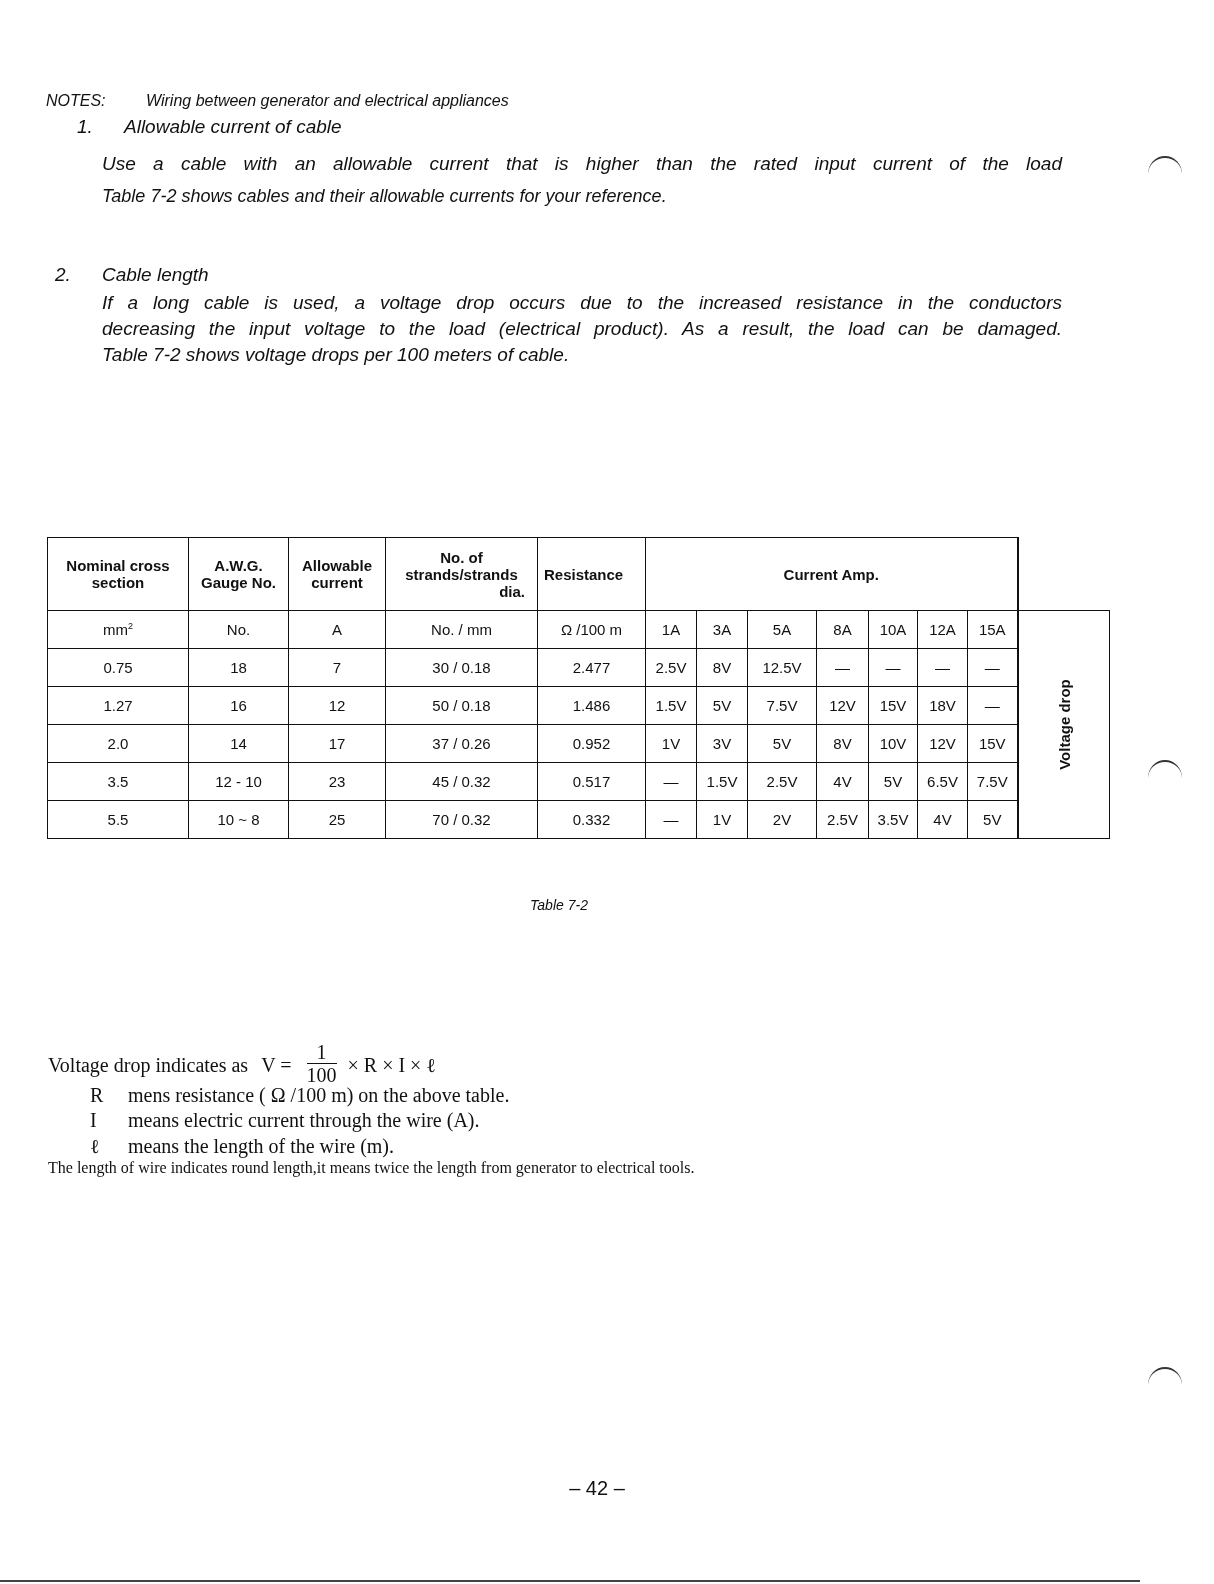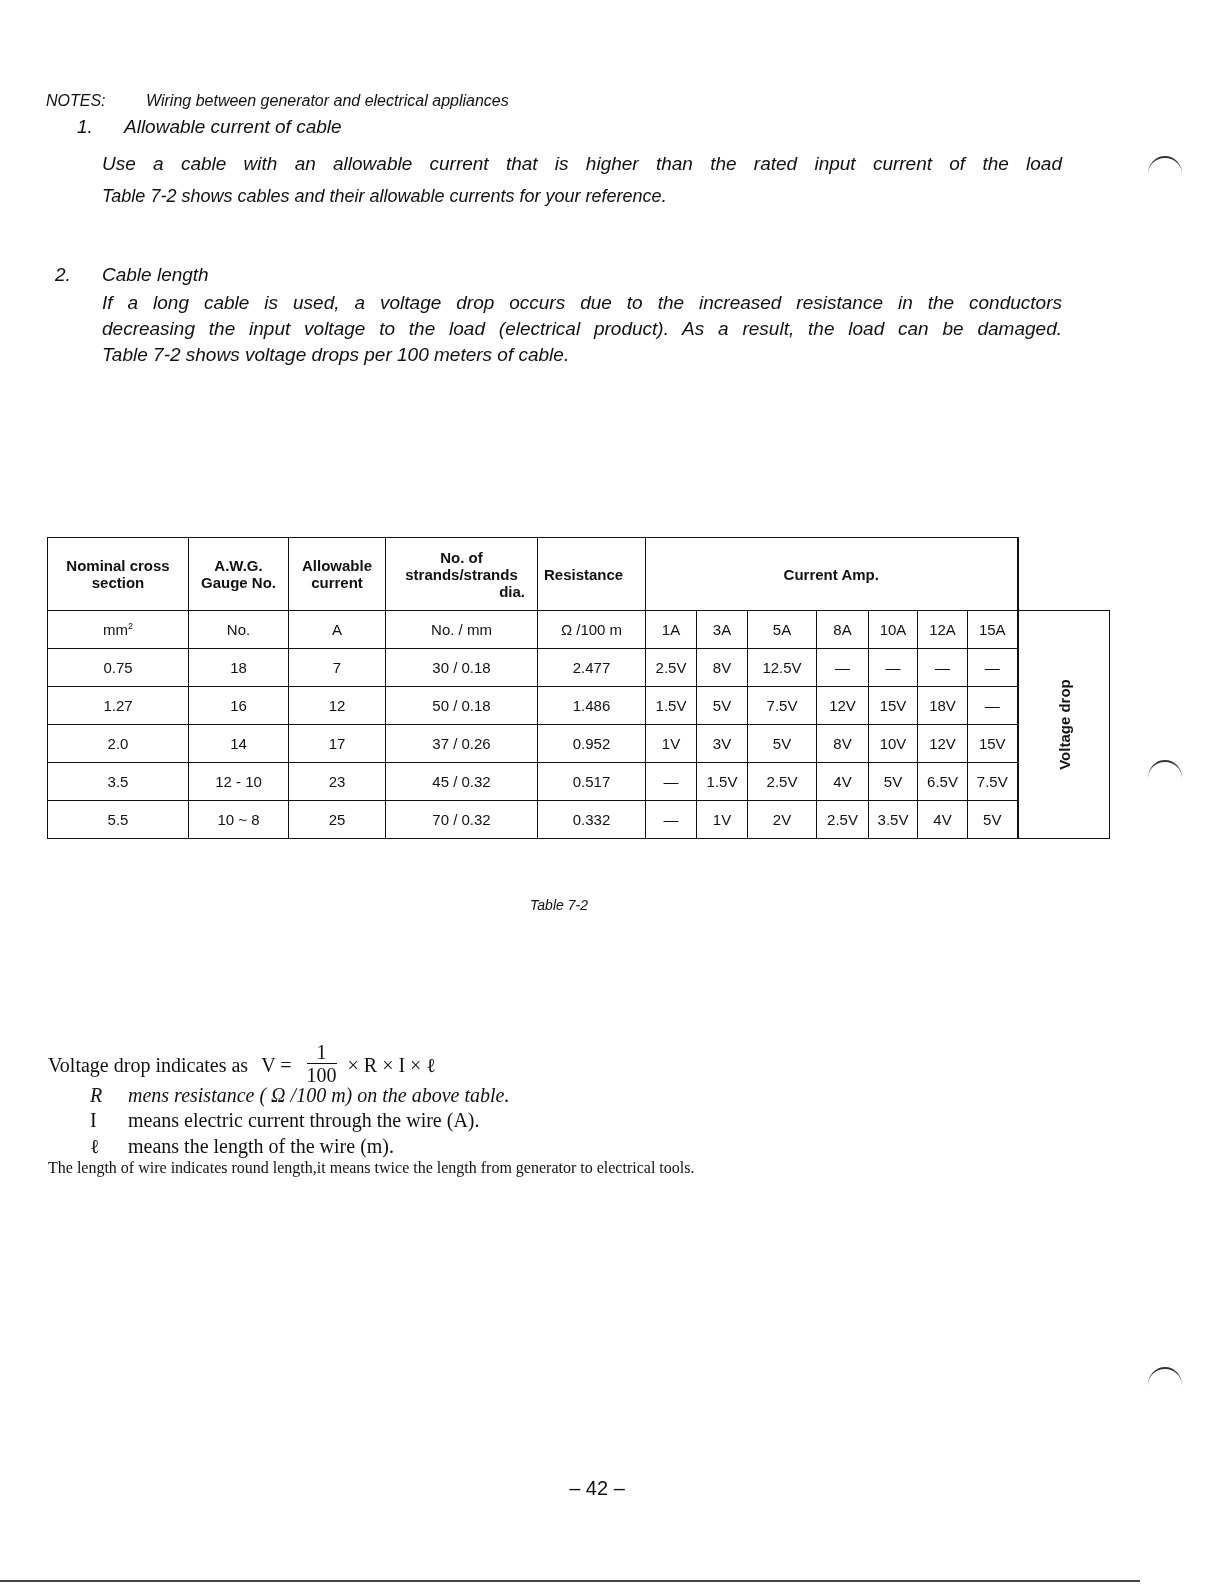--- a/index.html
+++ b/index.html
@@ -198,21 +198,21 @@
 <div class="abs serif formula">
   <span>Voltage drop indicates as</span>
   <span style="margin-left:8px;">V =</span>
   <span class="frac">
     <span class="num">1</span>
     <span class="den">100</span>
   </span>
   <span>× R × I × ℓ</span>
 </div>
 
-<div class="abs serif def" style="top:1084px;font-style:italic;">
+<div class="abs serif def" style="top:1084px;">
   <span class="sym">R</span><span>mens resistance ( Ω /100 m) on the above table.</span>
 </div>
 <div class="abs serif def" style="top:1109px;">
   <span class="sym">I</span><span>means electric current through the wire (A).</span>
 </div>
 <div class="abs serif def" style="top:1135px;">
   <span class="sym">ℓ</span><span>means the length of the wire (m).</span>
 </div>
 <div class="abs serif" style="left:48px; top:1159px; font-size:16px;">The length of wire indicates round length,it means twice the length from generator to electrical tools.</div>
 

